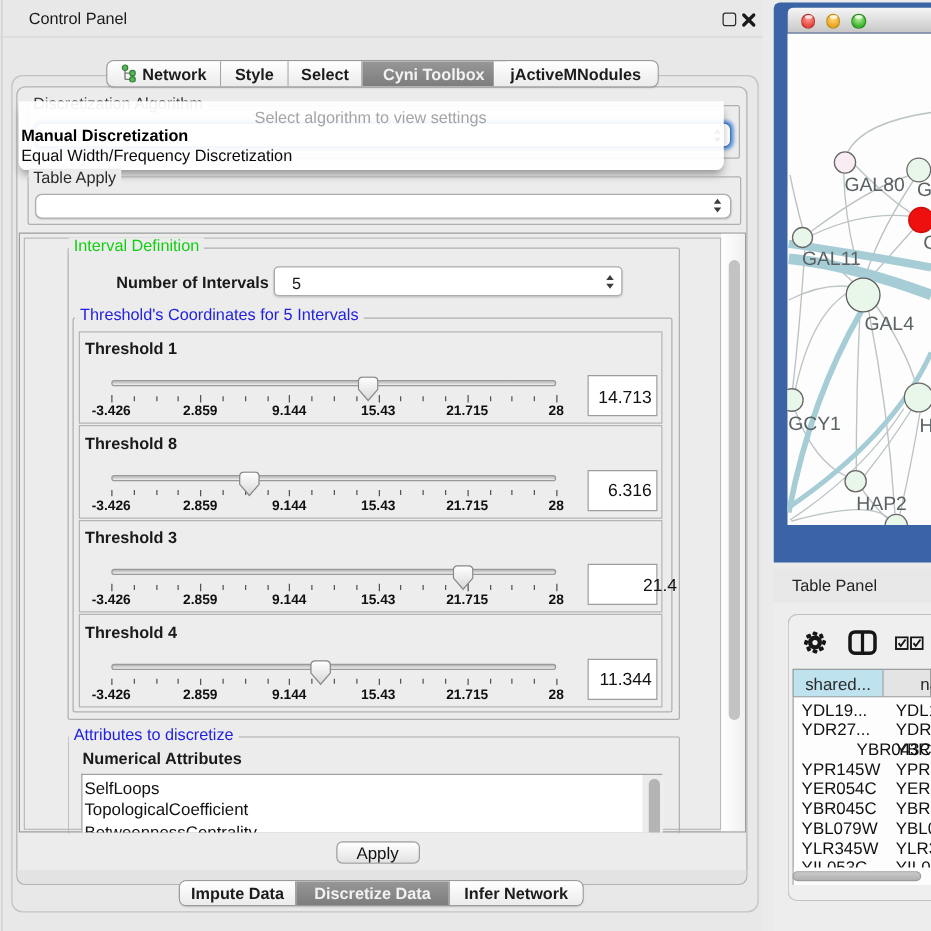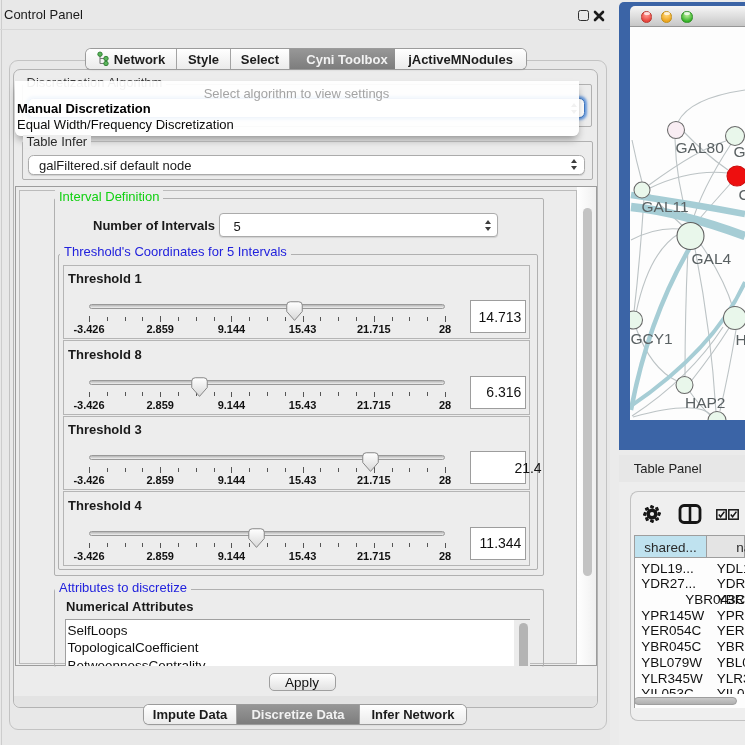--- a/index.html
+++ b/index.html
@@ -14,21 +14,21 @@
 .seg{position:absolute;top:0;height:100%;border-right:1px solid #a3a3a3;
  display:flex;align-items:center;justify-content:center;font-size:13px;font-weight:700;color:#1c1c1c;
  background:linear-gradient(#ffffff,#ebebeb);}
 .seg.dark{background:linear-gradient(#979797,#7d7d7d);color:#f2f2f2;}
 .tick{position:absolute;width:1px;background:#555;}
 .tlab{position:absolute;font-size:11px;font-weight:700;color:#111;transform:translateX(-50%);white-space:nowrap;}
 </style></head><body>
 
 <div class="ab" style="left:0;top:0;width:610px;height:745px;background:#e8e8e8;"></div>
 <div class="ab" style="left:1px;top:0;width:1px;height:745px;background:#cdcdcd;"></div>
-<div class="ab t13" style="left:4px;top:7px;">Control Panel</div>
+<div class="ab t13" style="left:23px;top:7px;">Control Panel</div>
 <div class="ab" style="left:0;top:29px;width:610px;height:1px;background:#d8d8d8;"></div>
 <div class="ab" style="left:578px;top:10px;width:11px;height:11px;border:1.7px solid #2e2e2e;border-radius:2.5px;"></div>
 <svg class="ab" width="12" height="12" viewBox="0 0 12 12" style="left:593px;top:10px;">
     <path d="M2 2 L10 10 M10 2 L2 10" stroke="#1a1a1a" stroke-width="2.6" stroke-linecap="round"></path>
   </svg>
 <div class="ab" style="left:8.5px;top:60px;width:598.5px;height:670px;border:1px solid #c3c3c3;border-radius:9px;"></div>
 <div class="ab" style="left:13px;top:69px;width:585px;height:639px;background:#ececec;border:1px solid #b3b3b3;border-radius:7px;"></div>
 <div class="ab" style="left:14px;top:696px;width:583px;height:11px;background:#e3e3e3;border-radius:0 0 7px 7px;"></div>
 <div class="ab" style="left:86px;top:49px;width:440px;height:20px;border-radius:5px;box-shadow:0 0 0 1px #9b9b9b,0 1px 2px rgba(0,0,0,0.15);overflow:hidden;background:#fff;">
     <div class="seg" style="left:0px;width:91px"><svg width="12" height="15" viewBox="0 0 12 15" style="margin:-1px 5px 0 0;">
@@ -45,23 +45,22 @@
 <div class="ab grp" style="left:21.5px;top:84px;width:570px;height:43px;"></div>
 <div class="ab t13 gtitle" style="left:22.5px;top:75.5px;color:#3a3a3a;">Discretization Algorithm</div>
 <div class="ab combo" style="left:28px;top:98px;width:556.5px;height:20px;border-radius:5.5px;border:1.5px solid #3f77c0;box-shadow:0 0 2.5px 1.5px rgba(90,145,220,.9);">
     <div class="carrows"></div>
   </div>
 <div class="ab" style="left:14.5px;top:81px;width:564px;height:54.5px;background:rgba(255,255,255,0.93);border-radius:0 0 6px 6px;box-shadow:0 5px 8px -2px rgba(0,0,0,0.4);"></div>
 <div class="ab" style="left:14.5px;top:85.5px;width:564px;height:14px;font-size:13px;color:#a4a4a4;text-align:center;">Select algorithm to view settings</div>
 <div class="ab" style="left:17px;top:101px;font-size:13px;font-weight:700;color:#000;">Manual Discretization</div>
 <div class="ab" style="left:17px;top:116.5px;font-size:13px;color:#0a0a0a;">Equal Width/Frequency Discretization</div>
 <div class="ab grp" style="left:21.5px;top:141px;width:571px;height:39px;"></div>
-<div class="ab t13 gtitle" style="left:22.5px;top:134.5px;color:#2b2b2b;">Table Infer</div>
+<div class="ab t13 gtitle" style="left:22.5px;top:134.5px;color:#2b2b2b;">Table Apply</div>
 <div class="ab combo" style="left:28px;top:154.5px;width:556.5px;height:20px;border-radius:5.5px;">
-    <div class="t13" style="position:absolute;left:10px;top:2.5px;">galFiltered.sif default node</div>
     <div class="carrows"></div>
   </div>
 <div class="ab" style="left:15px;top:185.5px;width:582px;height:480px;border:1px solid #9c9c9c;background:#ececec;"></div>
 <div class="ab" style="left:19px;top:189.5px;width:558px;height:474.5px;border:1px solid #bbbbbb;"></div>
 <div class="ab" style="left:577px;top:186.5px;width:19px;height:478px;background:linear-gradient(90deg,#ffffff,#f0f0f0);"></div>
 <div class="ab" style="left:582.5px;top:208px;width:9px;height:368px;background:#c3c3c3;border-radius:5px;"></div>
 <div class="ab grp" style="left:53.5px;top:197.5px;width:490px;height:378px;"></div>
 <div class="ab t13 gtitle" style="left:55px;top:189.5px;color:#10d010;">Interval Definition</div>
 <div class="ab t13" style="left:93px;top:218px;font-weight:700;">Number of Intervals</div>
 <div class="ab combo" style="left:218.5px;top:213px;width:279.5px;height:24px;">

